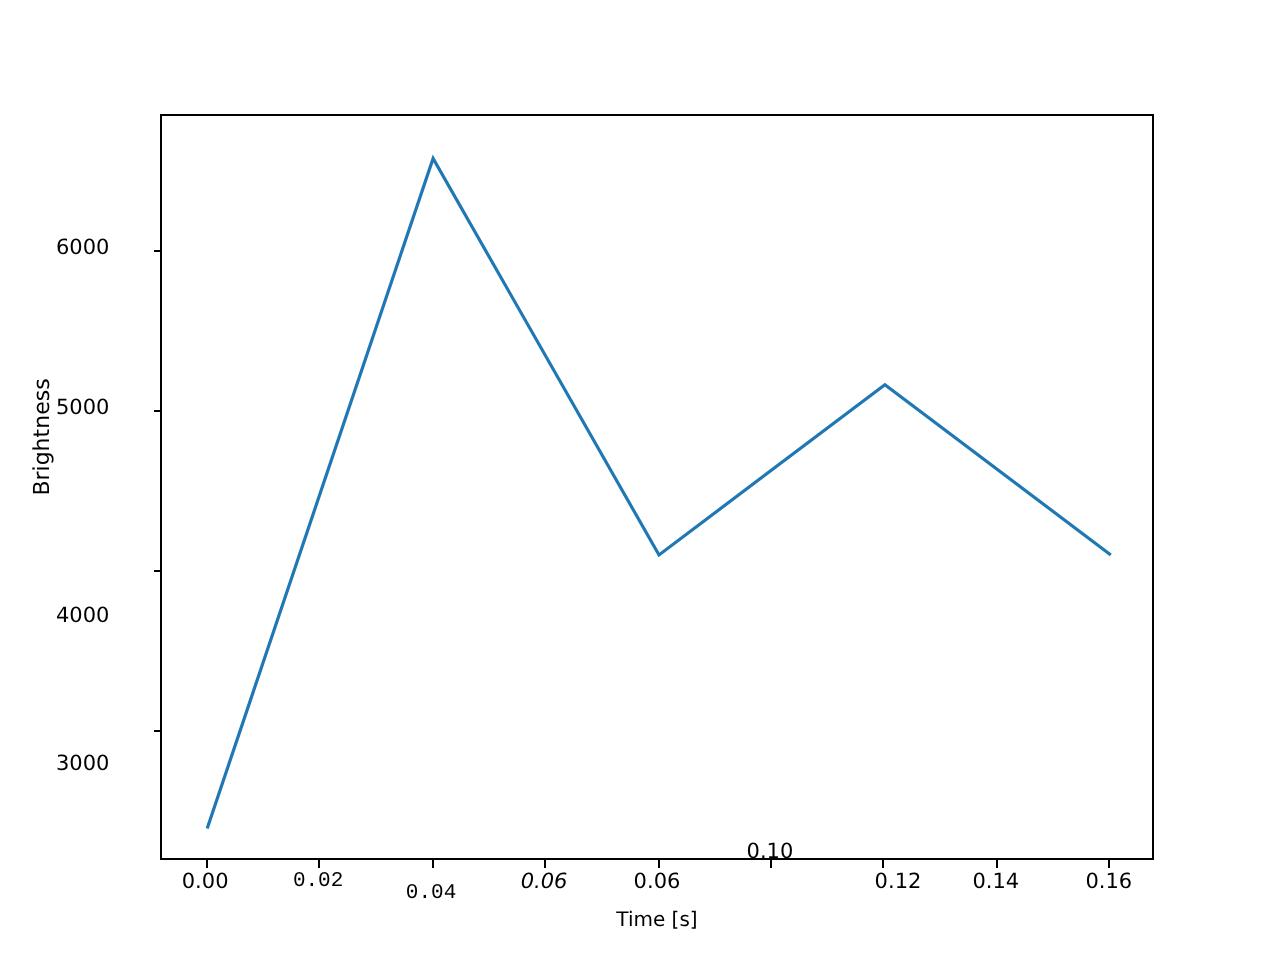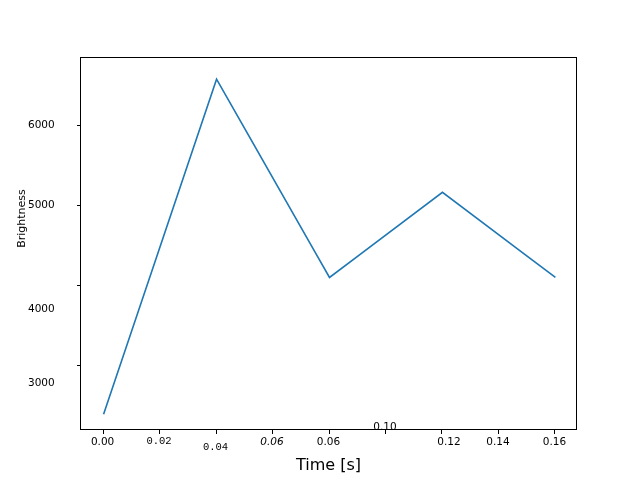--- a/index.html
+++ b/index.html
@@ -74,21 +74,21 @@
     width: 1px;
     height: 3.5px;
     background: #000000;
   }
   #xlabel {
     position: absolute;
     left: 80px;
     top: 455px;
     width: 497px;
     text-align: center;
-    font-size: 16px;
+    font-size: 10px;
     color: #000000;
   }
   #ylabel {
     position: absolute;
     left: -39px;
     top: 212px;
     width: 120px;
     text-align: center;
     font-size: 11px;
     color: #000000;

